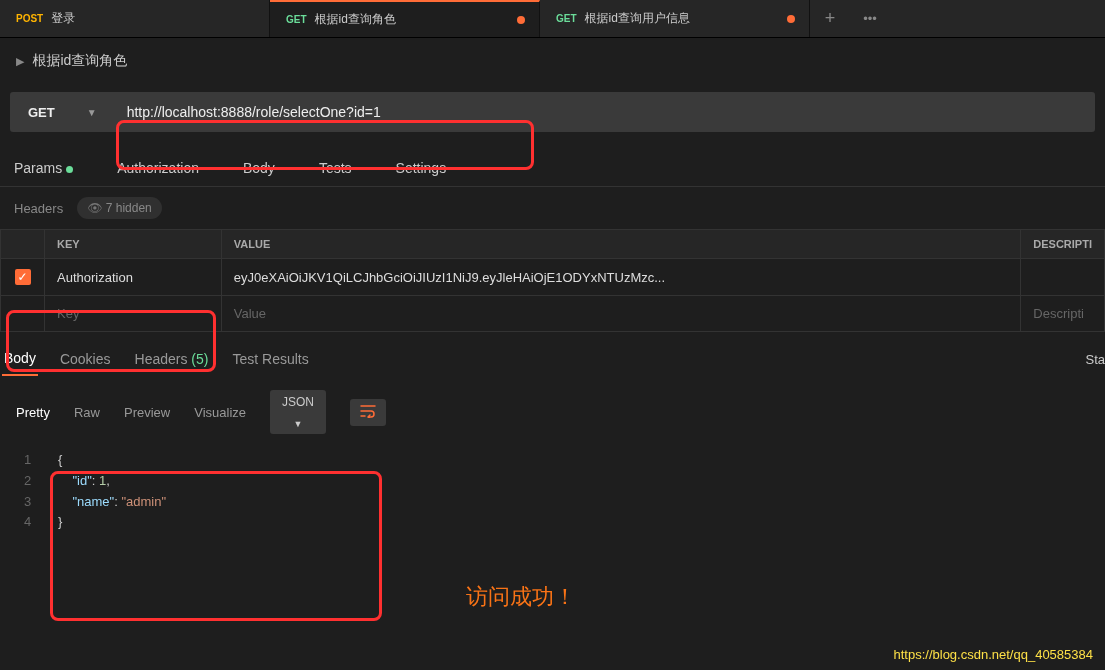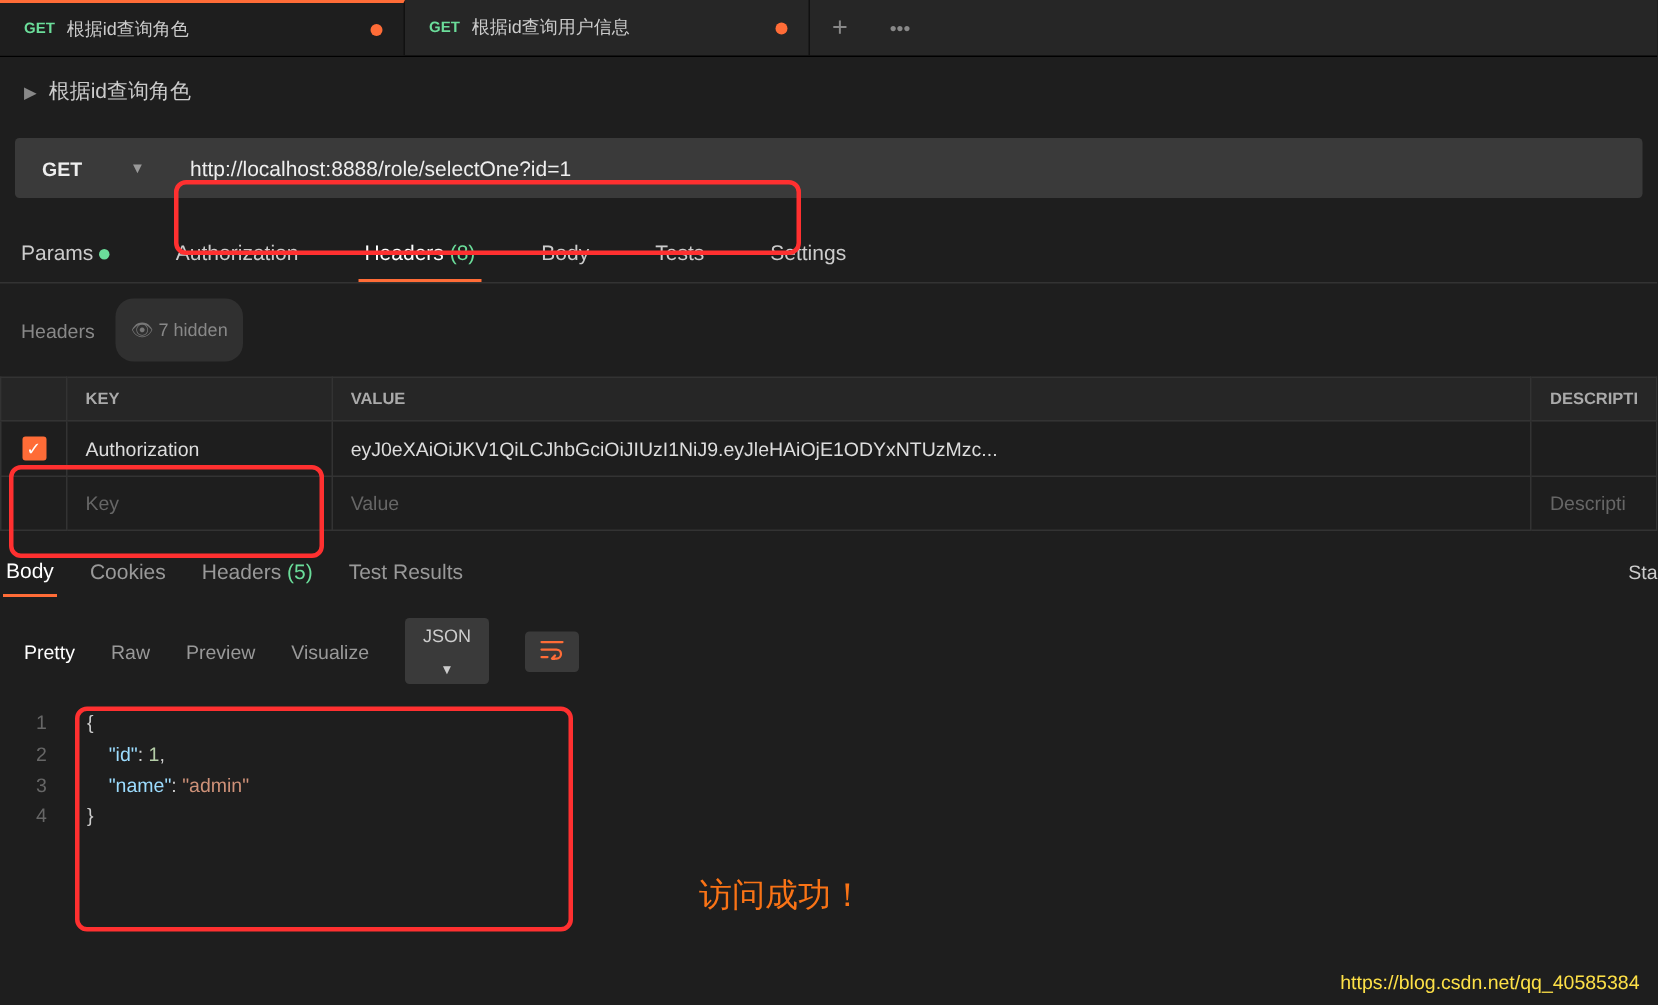--- a/index.html
+++ b/index.html
@@ -25,21 +25,21 @@
 .url-input { flex: 1; background: transparent; border: none; color: #eee; font-size: 14px; padding: 0 12px; outline: none; height: 100%; }
 
 .req-tabs { display: flex; padding: 0 10px; border-bottom: 1px solid #333; gap: 36px; }
 .req-tab { padding: 10px 4px; color: #ccc; cursor: pointer; font-size: 14px; }
 .req-tab.active { border-bottom: 2px solid #ff6c37; color: #fff; }
 .req-tab .count { color: #6bdd9a; }
 .params-dot { display: inline-block; width: 7px; height: 7px; background: #6bdd9a; border-radius: 50%; margin-left: 4px; }
 
 .headers-sub { padding: 10px 14px; display: flex; align-items: center; gap: 14px; color: #888; }
 .eye-icon { color: #777; }
-.hidden-pill { background: #303030; border-radius: 12px; padding: 14px 10px; font-size: 12px; }
+.hidden-pill { background: #303030; border-radius: 12px; padding: 4px 10px; font-size: 12px; }
 
 .headers-table { width: 100%; border-collapse: collapse; }
 .headers-table th { text-align: left; padding: 8px 12px; font-size: 11px; color: #aaa; font-weight: bold; border: 1px solid #333; background: #262626; }
 .headers-table td { padding: 10px 12px; border: 1px solid #333; color: #ddd; font-size: 13px; }
 .headers-table td.placeholder { color: #666; }
 .check-cell { width: 44px; text-align: center; }
 .checkbox { width: 16px; height: 16px; background: #ff6c37; border-radius: 2px; display: inline-flex; align-items: center; justify-content: center; color: #fff; font-size: 12px; }
 
 .resp-tabs { display: flex; padding: 10px 0 0 2px; gap: 20px; align-items: center; }
 .resp-tab { padding: 8px 2px; color: #999; cursor: pointer; font-size: 14px; }
@@ -62,20 +62,24 @@
 .code-line .punct { color: #ccc; }
 
 .annotation-box1 { position: absolute; border: 3px solid #ff3030; border-radius: 8px; pointer-events: none; }
 .note-text { position: absolute; color: #f97316; font-size: 22px; font-weight: 500; }
 .watermark { position: absolute; bottom: 8px; right: 12px; color: #fde047; font-size: 13px; }
 </style>
 </head>
 <body>
 
 <div class="tabs-bar">
+  <div class="tab">
+    <span class="tab-method post">POST</span>
+    <span class="tab-name">登录</span>
+  </div>
   <div class="tab active">
     <span class="tab-method get">GET</span>
     <span class="tab-name">根据id查询角色</span>
     <span class="tab-dot"></span>
   </div>
   <div class="tab">
     <span class="tab-method get">GET</span>
     <span class="tab-name">根据id查询用户信息</span>
     <span class="tab-dot"></span>
   </div>
@@ -92,21 +96,20 @@
   <div class="method-select">
     <span>GET</span>
     <span class="method-caret">▼</span>
   </div>
   <input class="url-input" value="http://localhost:8888/role/selectOne?id=1" style="">
 </div>
 
 <div class="req-tabs">
   <div class="req-tab"><span>Params</span><span class="params-dot"></span></div>
   <div class="req-tab">Authorization</div>
-  <div class="req-tab active"><span>Headers</span> <span class="count">(8)</span></div>
   <div class="req-tab">Body</div>
   <div class="req-tab">Tests</div>
   <div class="req-tab">Settings</div>
 </div>
 
 <div class="headers-sub">
   <span>Headers</span>
   <span class="hidden-pill">
     <span class="eye-icon">👁</span>
     <span>7 hidden</span>

